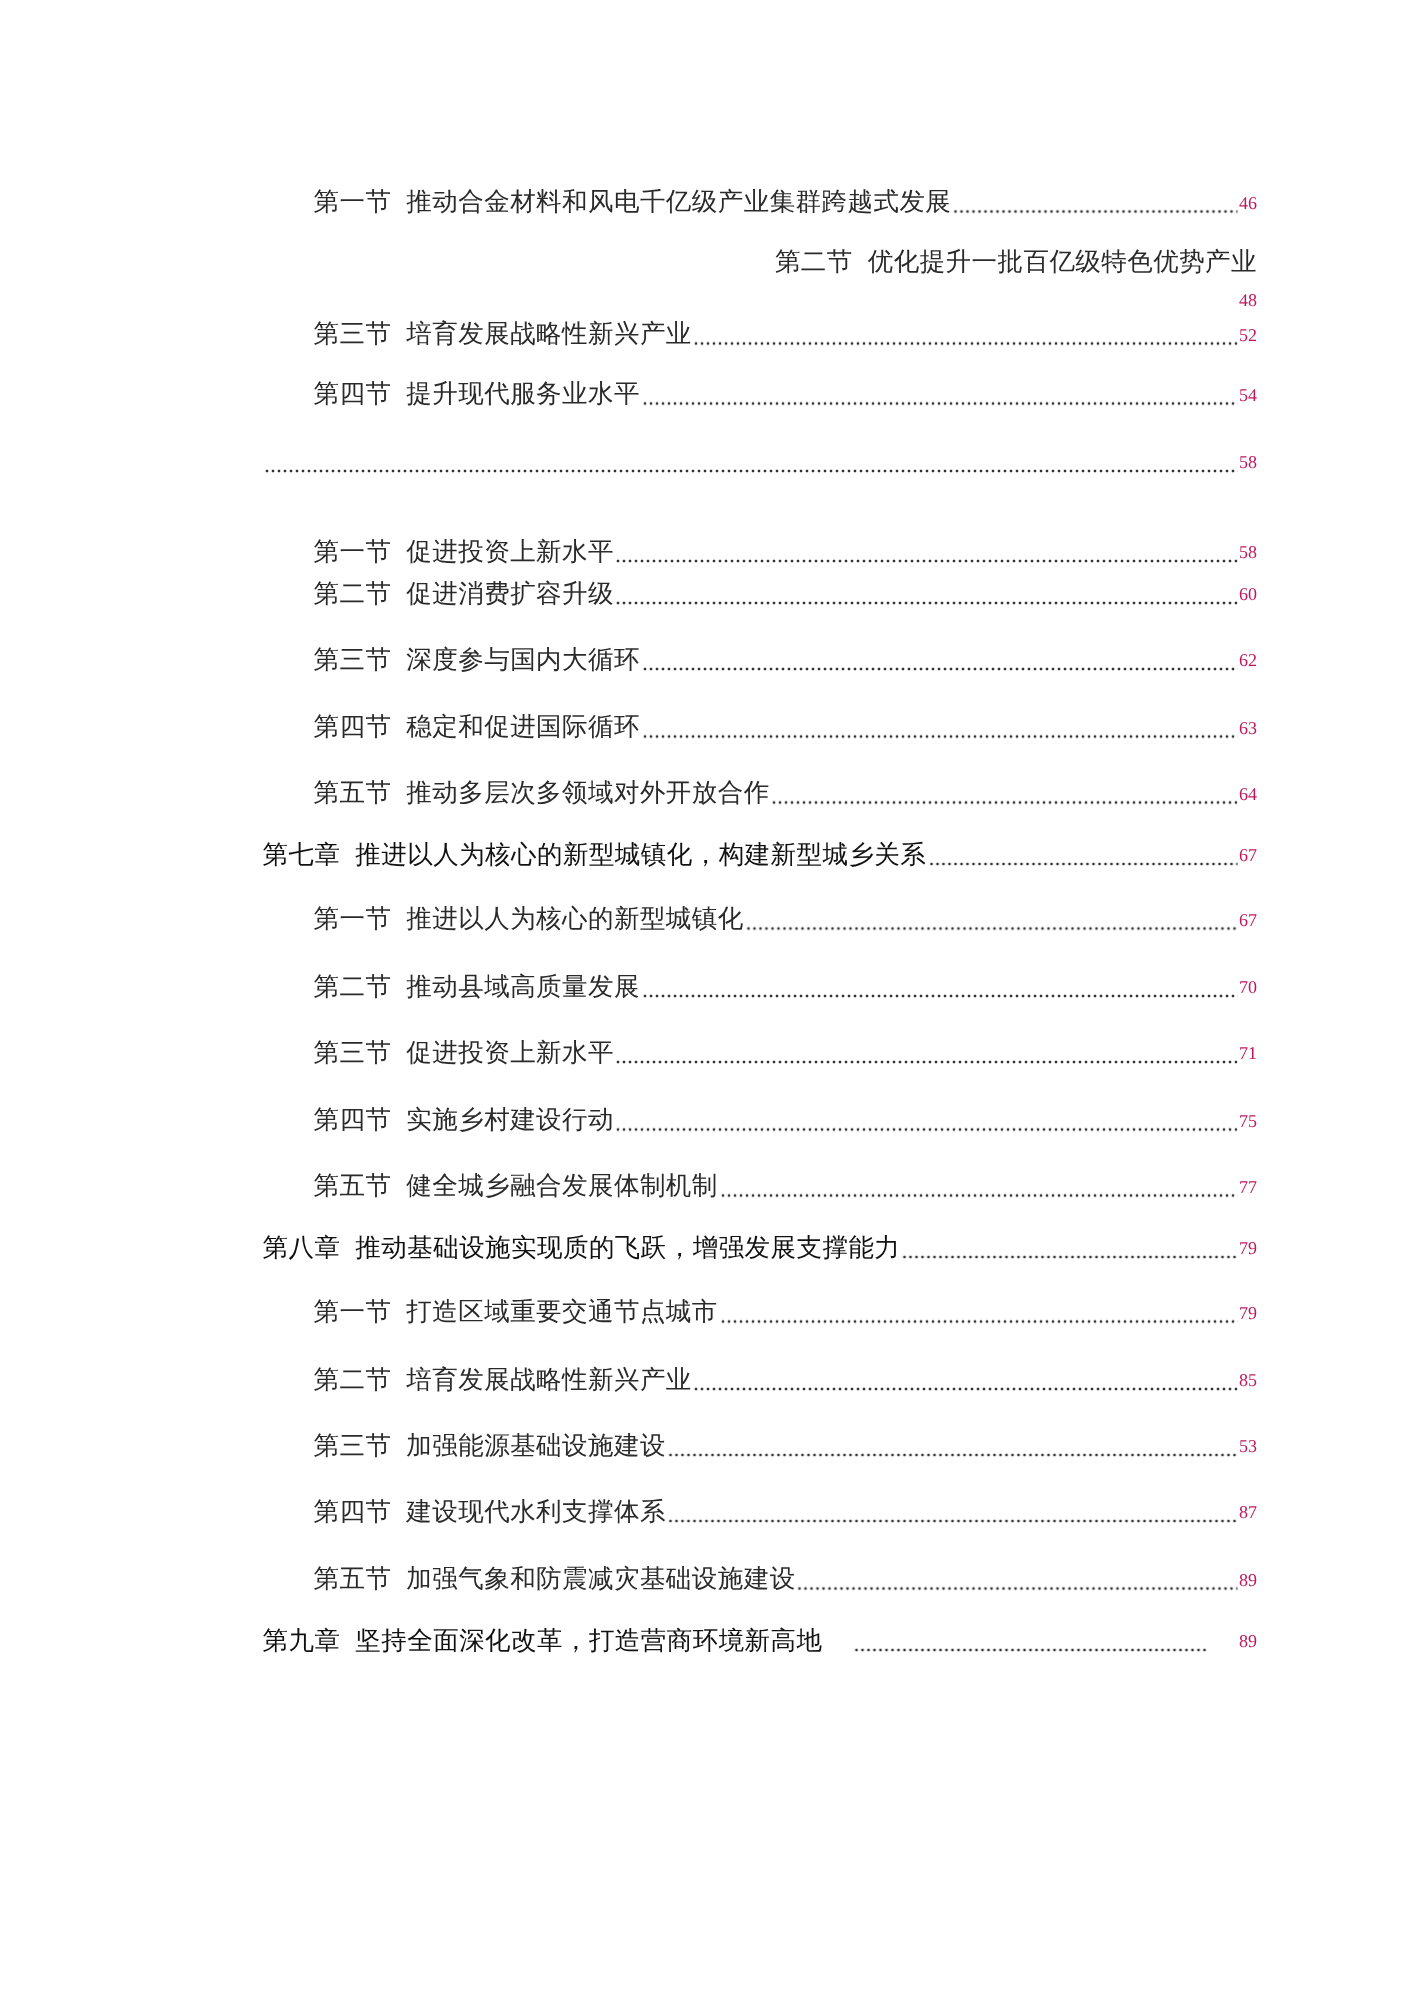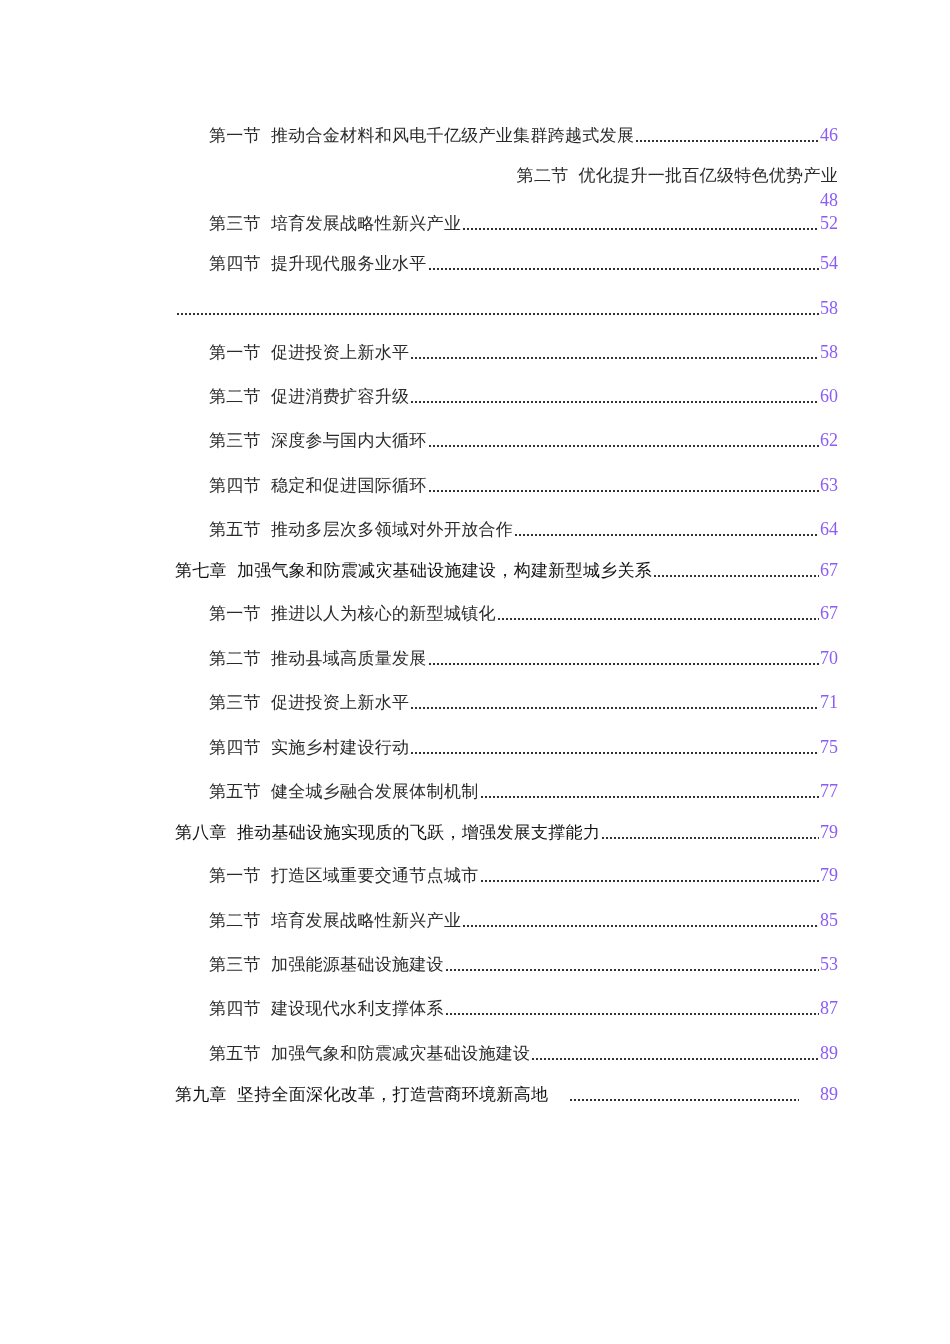--- a/index.html
+++ b/index.html
@@ -14,21 +14,21 @@
   .row.section { font-family: "DejaVu Serif", "Liberation Serif", serif; color: #2a2a2a; }
   .row.section .label { padding-left: 34px; }
   .row.chapter { font-family: "DejaVu Sans", "Liberation Sans", sans-serif; color: #111; font-size: 17px; }
   .label { flex: 0 0 auto; letter-spacing: 0.3px; }
   .num { margin-right: 10px; }
   .leader {
     flex: 1 1 auto; overflow: hidden; height: 16px; margin: 0 1px 3px 1px;
     background-image: radial-gradient(circle, #333 0.9px, transparent 1.1px);
     background-size: 4px 4px; background-repeat: repeat-x; background-position: left bottom;
   }
-  .page-num { flex: 0 0 auto; font-family: "Liberation Serif", serif; font-size: 18px; color: #8b5cf6; }
+  .page-num { flex: 0 0 auto; font-family: "Liberation Serif", serif; font-size: 12px; color: #be185d; }
 </style>
 </head>
 <body>
 
 <div class="page">
   <div class="toc" id="toc">
       <div class="row section" style="top: 120px;">
         <span class="label"><span class="num">第一节</span><span>推动合金材料和风电千亿级产业集群跨越式发展</span></span>
         <span class="leader"></span>
         <span class="page-num">46</span>
@@ -45,21 +45,21 @@
       </div>
       <div class="row section" style="top: 248px;">
         <span class="label"><span class="num">第四节</span><span>提升现代服务业水平</span></span>
         <span class="leader"></span>
         <span class="page-num">54</span>
       </div>
       <div class="row chapter" style="top: 293px;">
         <span class="leader"></span>
         <span class="page-num">58</span>
       </div>
-      <div class="row section" style="top: 337px;">
+      <div class="row section" style="top: 353px;">
         <span class="label"><span class="num">第一节</span><span>促进投资上新水平</span></span>
         <span class="leader"></span>
         <span class="page-num">58</span>
       </div>
       <div class="row section" style="top: 381px;">
         <span class="label"><span class="num">第二节</span><span>促进消费扩容升级</span></span>
         <span class="leader"></span>
         <span class="page-num">60</span>
       </div>
       <div class="row section" style="top: 425px;">
@@ -71,21 +71,21 @@
         <span class="label"><span class="num">第四节</span><span>稳定和促进国际循环</span></span>
         <span class="leader"></span>
         <span class="page-num">63</span>
       </div>
       <div class="row section" style="top: 514px;">
         <span class="label"><span class="num">第五节</span><span>推动多层次多领域对外开放合作</span></span>
         <span class="leader"></span>
         <span class="page-num">64</span>
       </div>
       <div class="row chapter" style="top: 555px;">
-        <span class="label"><span class="num">第七章</span><span>加强气象和防震减灾基础设施建设，构建新型城乡关系</span></span>
+        <span class="label"><span class="num">第七章</span><span>推进以人为核心的新型城镇化，构建新型城乡关系</span></span>
         <span class="leader"></span>
         <span class="page-num">67</span>
       </div>
       <div class="row section" style="top: 598px;">
         <span class="label"><span class="num">第一节</span><span>推进以人为核心的新型城镇化</span></span>
         <span class="leader"></span>
         <span class="page-num">67</span>
       </div>
       <div class="row section" style="top: 643px;">
         <span class="label"><span class="num">第二节</span><span>推动县域高质量发展</span></span>

